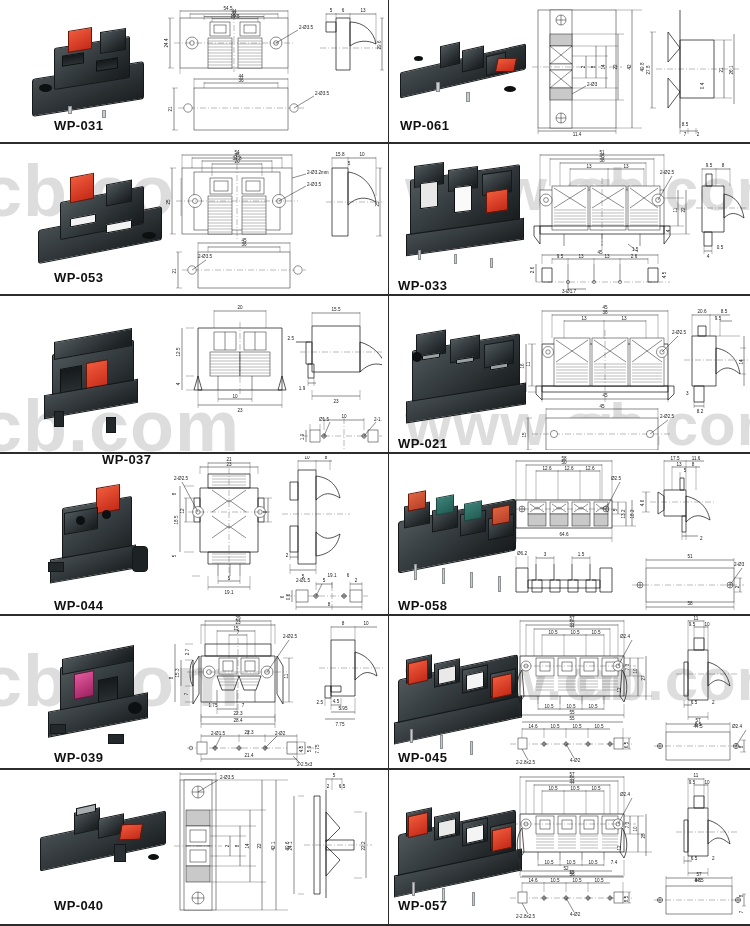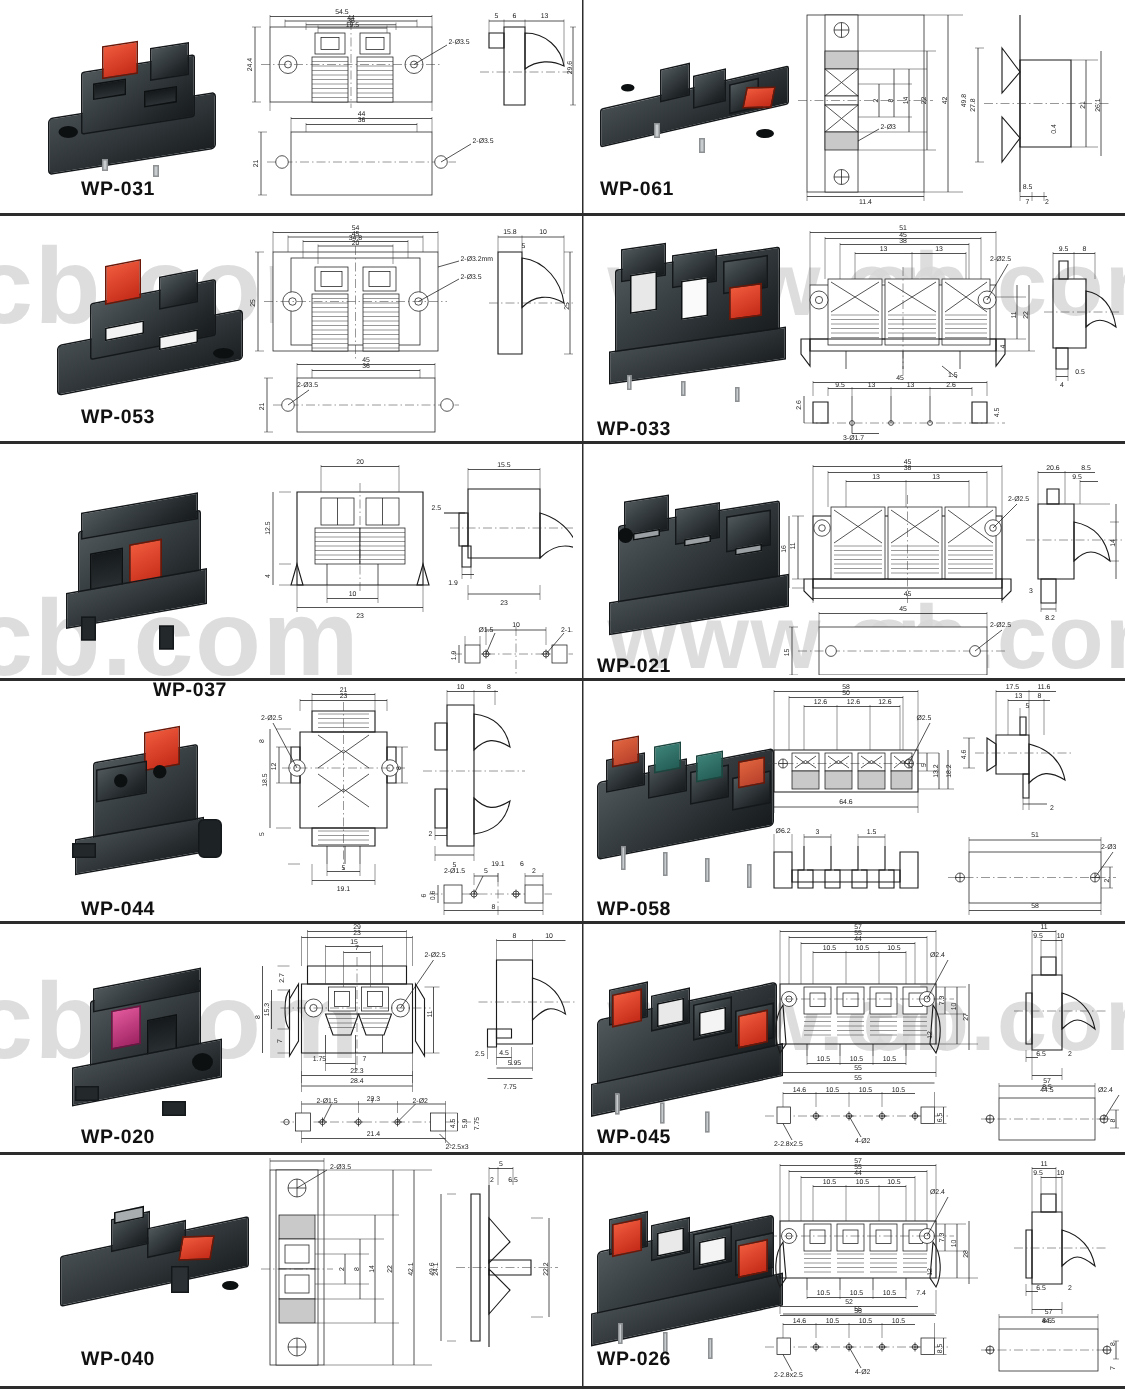--- a/index.html
+++ b/index.html
@@ -960,21 +960,21 @@
   <div class="photo" style="left:36px; top:640px; width:126px; height:112px;">
     <div class="pbody" style="left:24px; top:20px; width:74px; height:62px; transform:skewY(-11deg); border-radius:2px;"></div>
     <div class="pbody" style="left:26px; top:12px; width:72px; height:16px; transform:skewY(-11deg);"></div>
     <div class="plever" style="left:38px; top:32px; width:20px; height:26px; background:linear-gradient(160deg,#e1599c,#9e2261); border-color:#6d1542; transform:skewY(-11deg);"></div>
     <div class="pslot" style="left:62px; top:38px; width:20px; height:26px; transform:skewY(-11deg);"></div>
     <div class="pbase" style="left:12px; top:62px; width:100px; height:26px; transform:skewY(-11deg);"></div>
     <div class="phole" style="left:92px; top:62px; width:14px; height:12px;"></div>
     <div class="ppin" style="left:14px; top:84px; width:16px; height:10px; background:#23282b; border-color:#14181a;"></div>
     <div class="ppin" style="left:72px; top:94px; width:16px; height:10px; background:#23282b; border-color:#14181a;"></div>
   </div>
-  <div class="model-label" style="left:54px; top:750px;">WP-020</div>
+  <div class="model-label" style="left:54px; top:750px;">WP-039</div>
 
   <div class="dwg" style="left:155px; top:616px; width:230px; height:150px;">
   <svg viewBox="0 0 230 150" width="230" height="150">
 
     <path class="lnb" d="M50 28h66v12H50z"></path>
     <path class="lnb" d="M46 40h74v46H46z"></path>
     <path class="lnb" d="M38 44c-4 4 -4 22 0 26v-26z"></path>
     <rect class="wfill" x="64" y="42" width="18" height="16"></rect>
     <rect class="wfill" x="68" y="45" width="10" height="10"></rect>
     <rect class="wfill" x="86" y="42" width="18" height="16"></rect>
@@ -1325,21 +1325,21 @@
     <div class="pbody" style="left:102px; top:24px; width:26px; height:24px; transform:skewY(-12deg);"></div>
     <div class="plever" style="left:20px; top:14px; width:20px; height:22px; background:linear-gradient(160deg,#ef5a3c,#c42a18); transform:skewY(-12deg);"></div>
     <div class="plever" style="left:104px; top:28px; width:20px; height:22px; background:linear-gradient(160deg,#ef5a3c,#c42a18); transform:skewY(-12deg);"></div>
     <div class="pslot" style="left:50px; top:20px; width:18px; height:16px; background:#e9e9e9; transform:skewY(-12deg);"></div>
     <div class="pslot" style="left:78px; top:26px; width:18px; height:16px; background:#f4f4f4; transform:skewY(-12deg);"></div>
     <div class="pbase" style="left:6px; top:62px; width:128px; height:22px; transform:skewY(-12deg);"></div>
     <div class="ppin" style="left:24px; top:82px; width:3px; height:14px;"></div>
     <div class="ppin" style="left:54px; top:88px; width:3px; height:14px;"></div>
     <div class="ppin" style="left:84px; top:92px; width:3px; height:14px;"></div>
   </div>
-  <div class="model-label" style="left:398px; top:898px;">WP-026</div>
+  <div class="model-label" style="left:398px; top:898px;">WP-057</div>
 
   <div class="dwg" style="left:508px; top:772px; width:240px; height:148px;">
   <svg viewBox="0 0 240 148" width="240" height="148">
 
     <path class="lnb" d="M12 42h104v38H12z"></path>
     <g>
       <rect class="wfill" x="28" y="44" width="18" height="18"></rect>
       <rect class="wfill" x="32" y="48" width="10" height="9"></rect>
       <rect class="wfill" x="50" y="44" width="18" height="18"></rect>
       <rect class="wfill" x="54" y="48" width="10" height="9"></rect>

